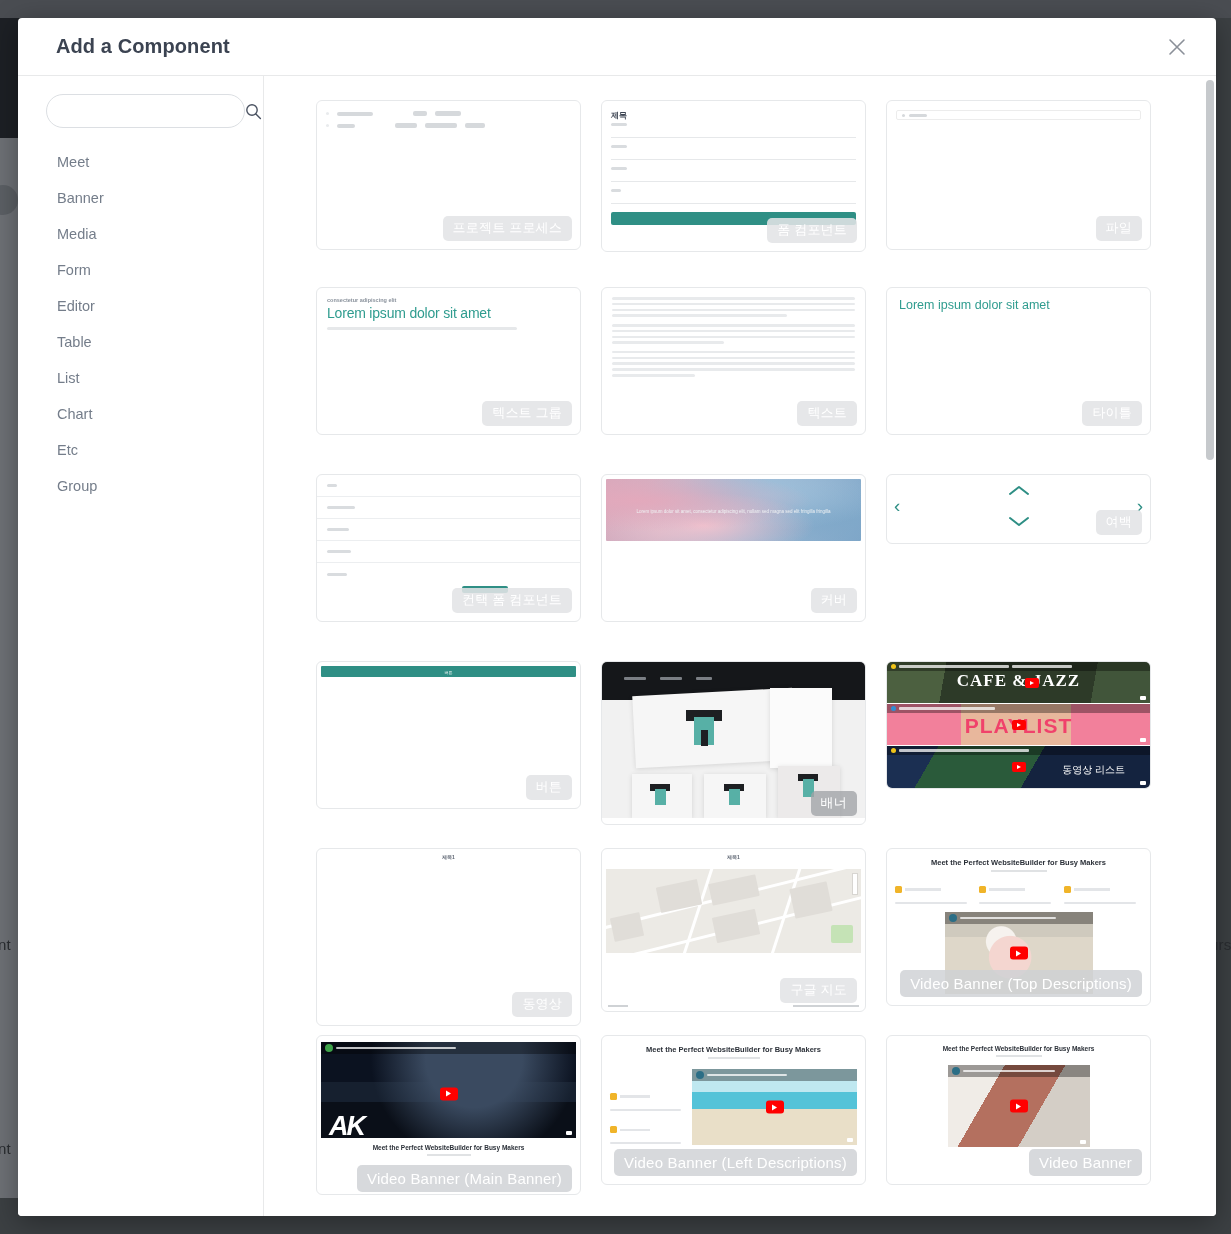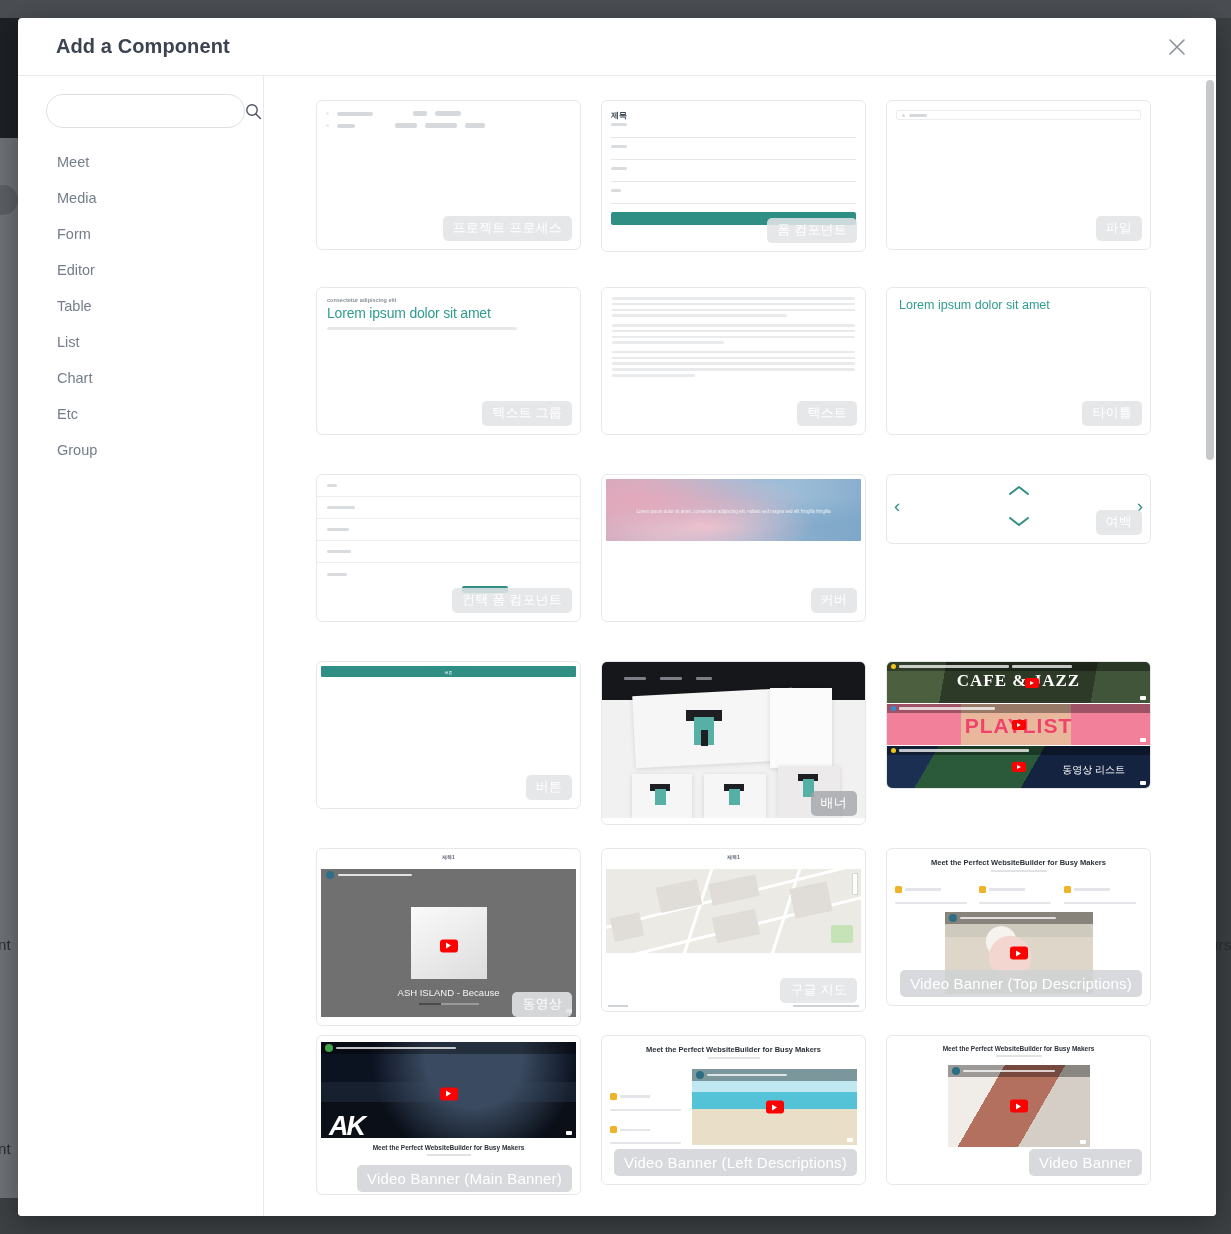--- a/index.html
+++ b/index.html
@@ -256,20 +256,23 @@
               <path d="M10.9 10.9 L15.4 15.4" stroke="#4a5261" stroke-width="1.4" stroke-linecap="round"></path>
             </svg>
           </span>
         </div>
       </div>
 
       <div class="side-item">
           <span>Meet</span>
         </div>
       <div class="side-item">
+          <span>Banner</span>
+        </div>
+      <div class="side-item">
           <span>Media</span>
         </div>
       <div class="side-item">
           <span>Form</span>
         </div>
       <div class="side-item">
           <span>Editor</span>
         </div>
       <div class="side-item">
           <span>Table</span>
@@ -507,33 +510,20 @@
                   <i></i>
                 </div>
             </div>
 
           </div>
         </div>
 
         <div class="cell">
           <div class="card" style="height:178px">
             <div style="text-align:center;font-size:5px;color:#5b6370;margin-top:5px;font-weight:700">제목1</div>
-            <div class="vp">
-              <div class="vp-top">
-                  <div class="vp-avatar"></div>
-                  <div class="yt-txt" style="width:74px;background:rgba(255,255,255,.8)"></div>
-                </div>
-              <div class="vp-thumb"></div>
-              <div class="media-play" style="top:52%"></div>
-              <div class="vp-title">ASH ISLAND - Because</div>
-              <div class="vp-seek"></div>
-              <div class="yt-logo" style="bottom:4px">
-                  <i></i>
-                </div>
-            </div>
             <div class="tag">동영상</div>
           </div>
         </div>
 
         <div class="cell">
           <div class="card" style="height:164px">
             <div style="text-align:center;font-size:5px;color:#5b6370;margin-top:5px;font-weight:700">제목1</div>
             <div class="map">
               <div class="road" style="left:-20px;top:22px;width:320px;height:3px;transform:rotate(-14deg);"></div>
               <div class="road" style="left:-20px;top:56px;width:320px;height:3px;transform:rotate(-14deg);"></div>

